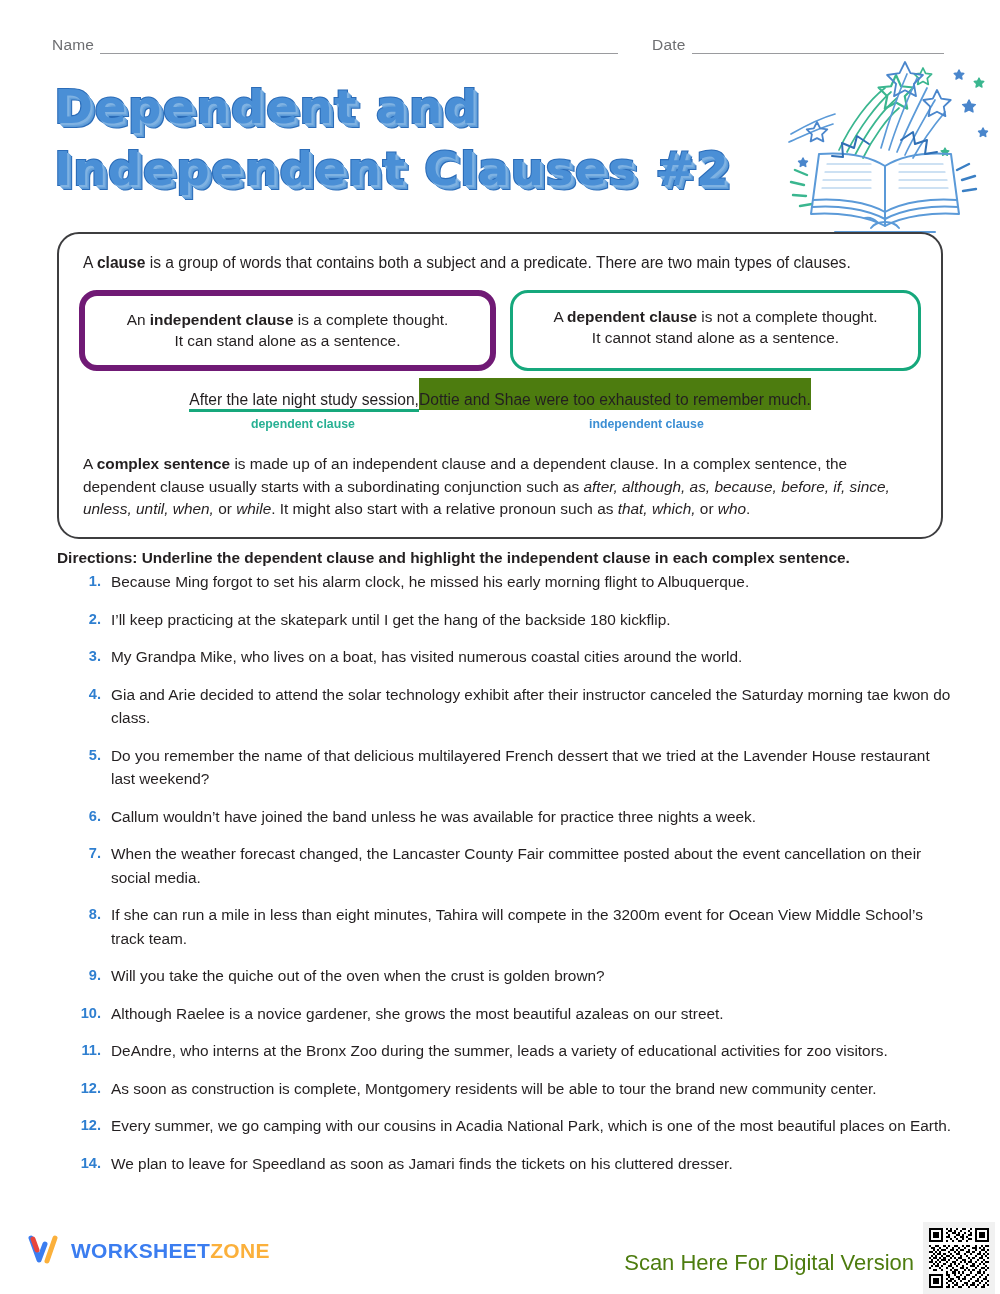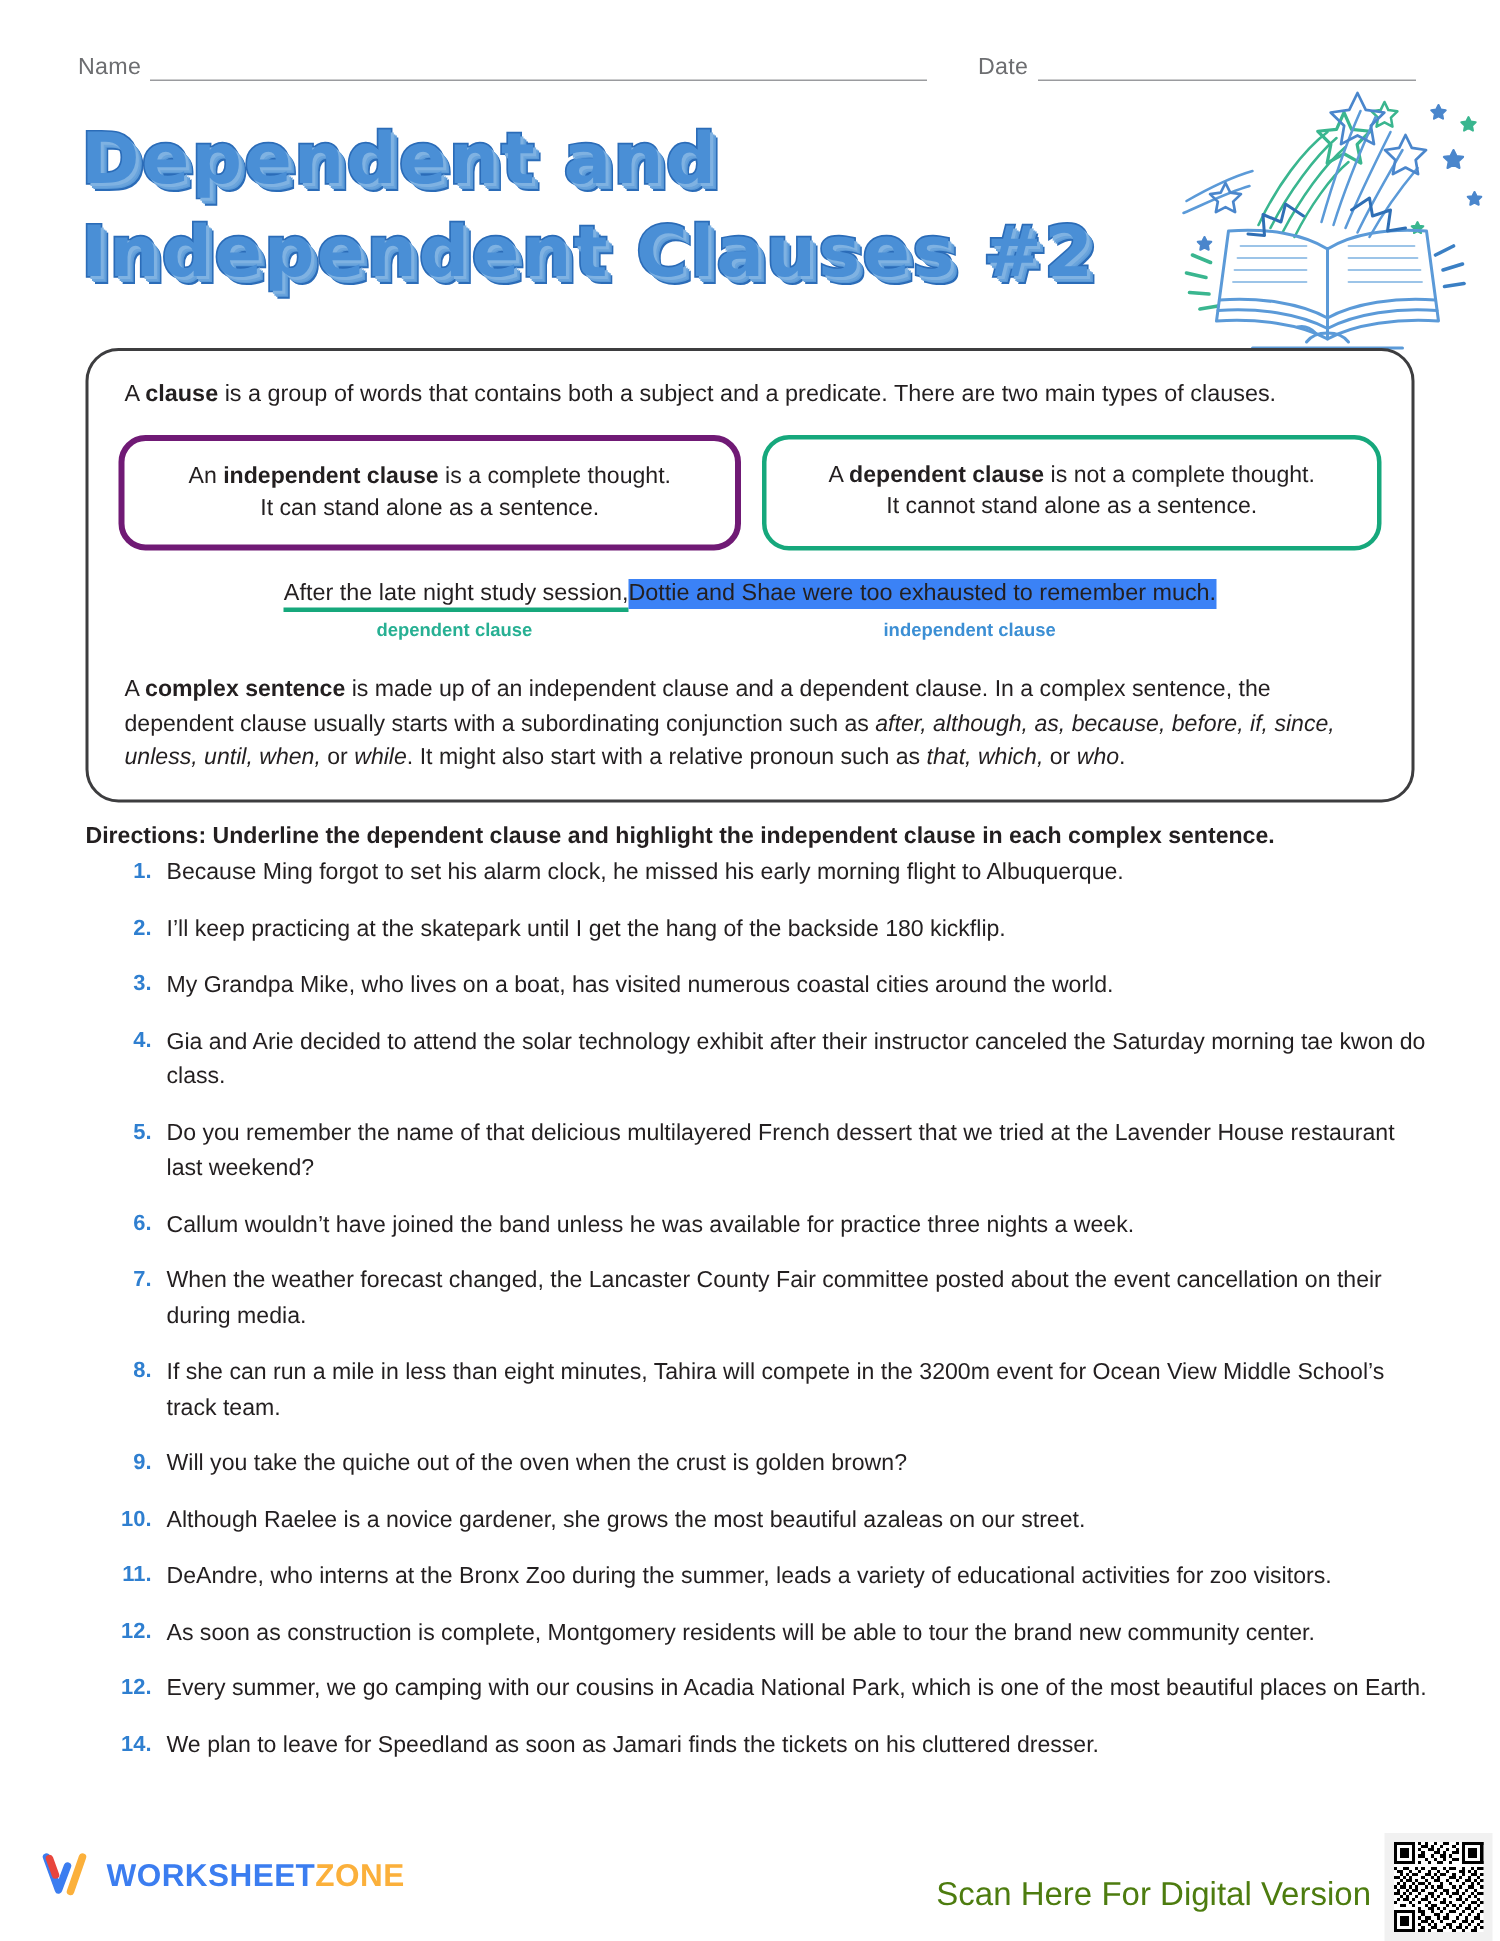--- a/index.html
+++ b/index.html
@@ -103,37 +103,37 @@
   }
   .clause-box {
     flex: 1 1 0;
     box-sizing: border-box;
     border-radius: 18px;
     padding: 13px 10px 14px 10px;
     text-align: center;
     font-size: 15.4px;
     line-height: 21px;
   }
-  .clause-box.independent { border: 4px solid #701a75; }
+  .clause-box.independent { border: 6px solid #701a75; }
   .clause-box.dependent   { border: 3px solid #16a87c; }
 
   .example-row {
     margin-top: 18px;
     text-align: center;
     font-size: 15.6px;
     line-height: 22px;
     white-space: nowrap;
   }
   .ex-dep {
     border-bottom: 3px solid #16a87c;
     padding-bottom: 1px;
   }
   .ex-indep {
-    background: #3b82f6;
-    padding: 1px 0 2px 0;
+    background: #4d7c0f;
+    padding: 13px 0 2px 0;
   }
   .labels-row {
     position: relative;
     height: 20px;
     margin-top: 6px;
     font-size: 12.3px;
     font-weight: bold;
   }
   .lbl-dep {
     position: absolute;
@@ -400,21 +400,21 @@
       <div class="qitem">
         <div class="qnum">5.</div>
         <div class="qtext">Do you remember the name of that delicious multilayered French dessert that we tried at the Lavender House restaurant last weekend?</div>
       </div>
       <div class="qitem">
         <div class="qnum">6.</div>
         <div class="qtext">Callum wouldn’t have joined the band unless he was available for practice three nights a week.</div>
       </div>
       <div class="qitem">
         <div class="qnum">7.</div>
-        <div class="qtext">When the weather forecast changed, the Lancaster County Fair committee posted about the event cancellation on their during media.</div>
+        <div class="qtext">When the weather forecast changed, the Lancaster County Fair committee posted about the event cancellation on their social media.</div>
       </div>
       <div class="qitem">
         <div class="qnum">8.</div>
         <div class="qtext">If she can run a mile in less than eight minutes, Tahira will compete in the 3200m event for Ocean View Middle School’s track team.</div>
       </div>
       <div class="qitem">
         <div class="qnum">9.</div>
         <div class="qtext">Will you take the quiche out of the oven when the crust is golden brown?</div>
       </div>
       <div class="qitem">

